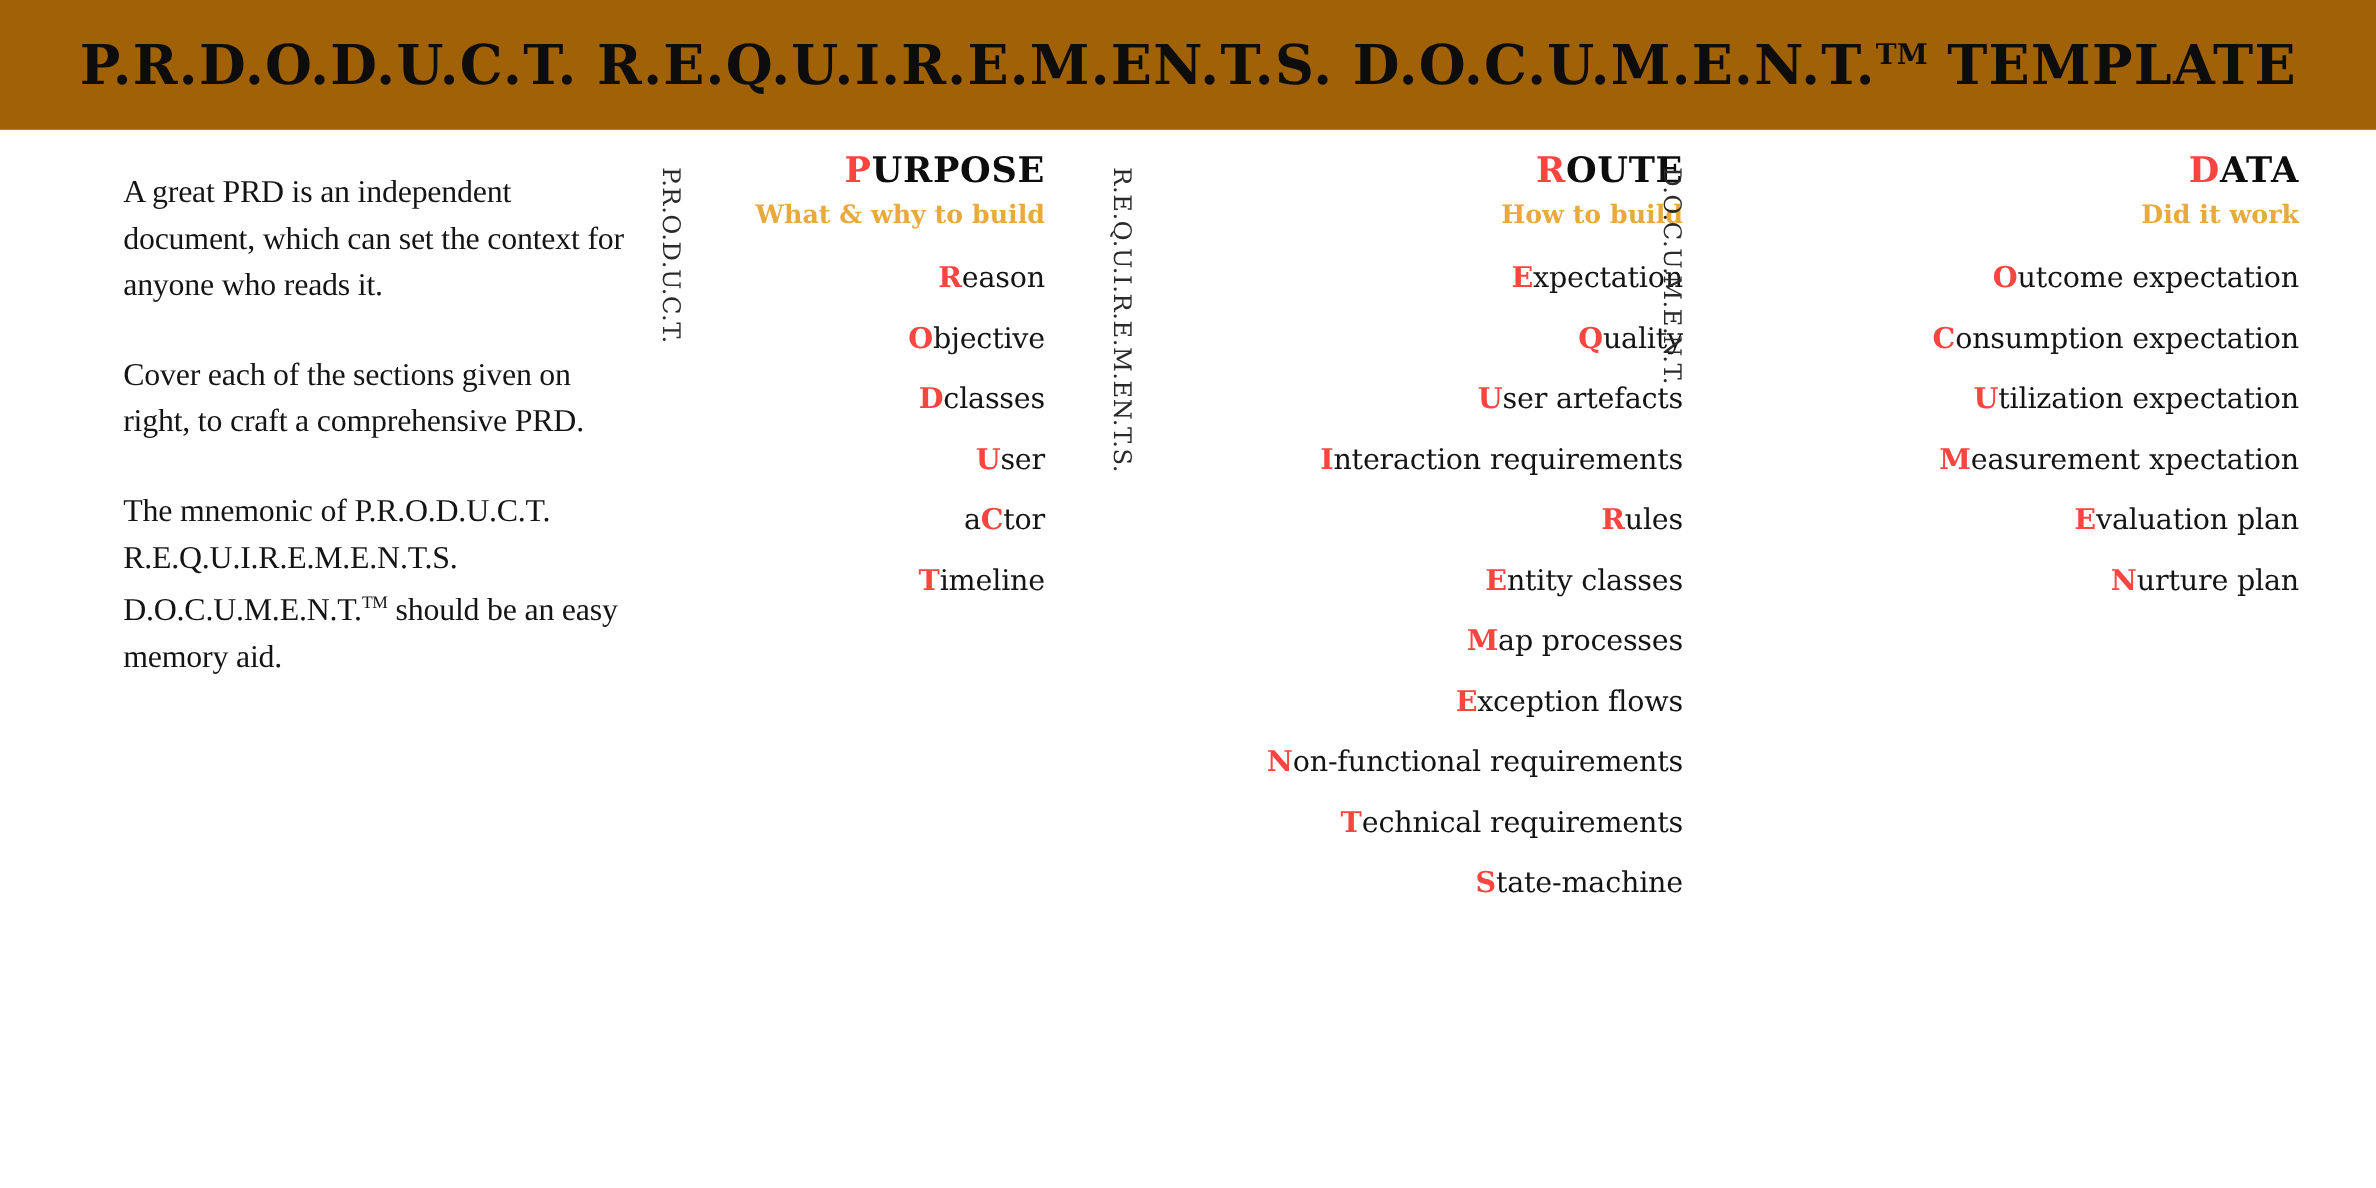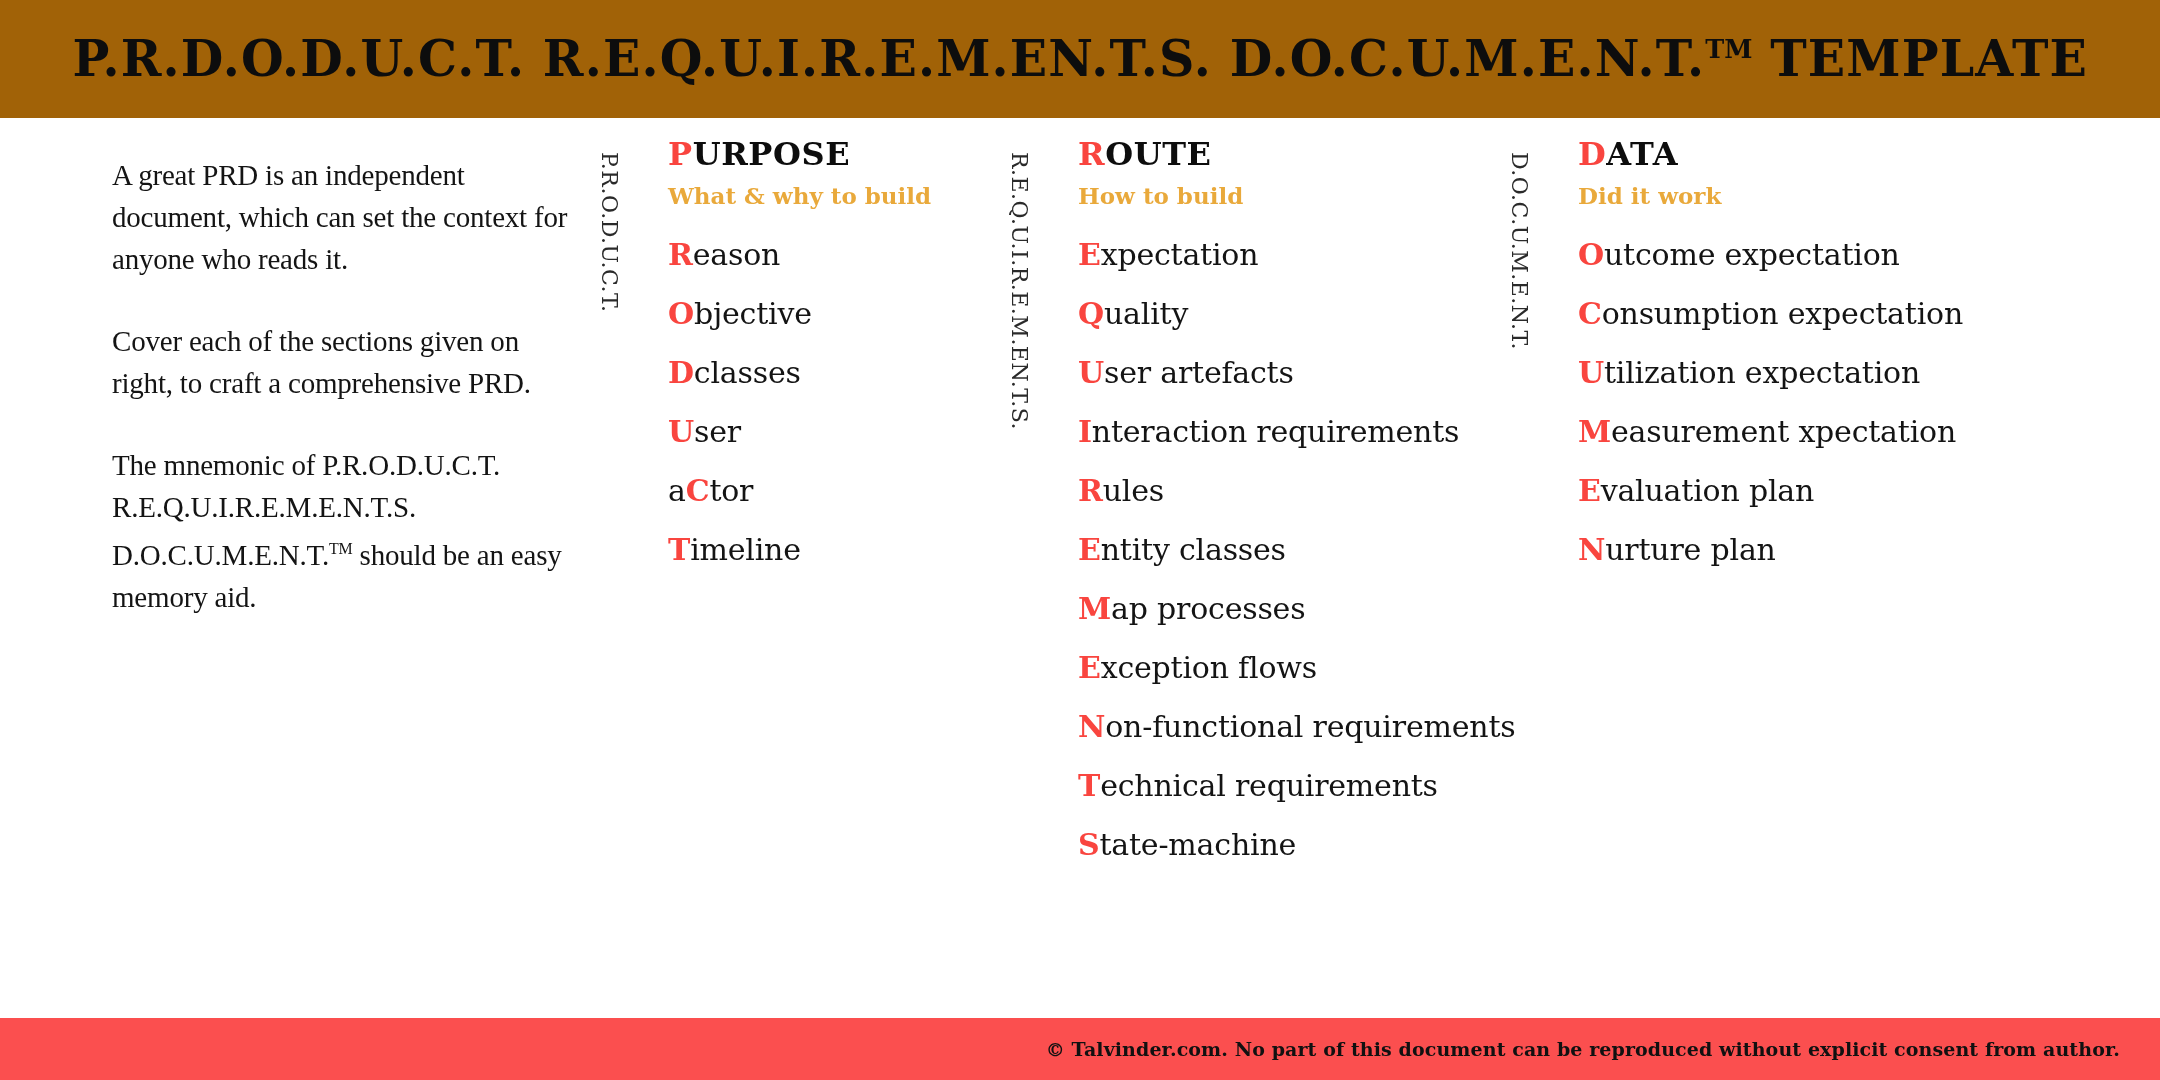--- a/index.html
+++ b/index.html
@@ -110,21 +110,21 @@
     font-family: "DejaVu Serif", serif;
     font-size: 22px;
     color: #2a2a2a;
     letter-spacing: 0.5px;
     white-space: nowrap;
     transform-origin: left top;
     transform: rotate(90deg) translateX(0px);
     line-height: 1;
   }
 
-  .col-inner { margin-left: 48px; }
+  .col-inner { margin-left: 48px; text-align: right; }
 
   .sec-title {
     font-family: "DejaVu Serif", serif;
     font-weight: 700;
     font-size: 32px;
     color: #0d0d0d;
     letter-spacing: 0.6px;
     line-height: 1;
     margin-bottom: 14px;
     white-space: nowrap;
@@ -136,21 +136,21 @@
     font-size: 23px;
     color: #e9a93b;
     line-height: 1;
     margin-bottom: 33px;
     white-space: nowrap;
     font-weight: bold;
   }
 
   .item {
     font-family: "DejaVu Serif", serif;
-    font-size: 30px;
+    font-size: 26px;
     color: #141414;
     line-height: 1;
     margin-bottom: 29px;
     white-space: nowrap;
     letter-spacing: -0.2px;
   }
   .item .lead {
     color: #f9453f;
     font-weight: 700;
   }
@@ -223,17 +223,14 @@
             <div class="item"><span class="lead">U</span><span>tilization expectation</span></div>
             <div class="item"><span class="lead">M</span><span>easurement xpectation</span></div>
             <div class="item"><span class="lead">E</span><span>valuation plan</span></div>
             <div class="item"><span class="lead">N</span><span>urture plan</span></div>
           </div>
       </div>
     </div>
 
   </div>
 
-  <div class="footer-bar">
-    <div class="footer-text">© Talvinder.com. No part of this document can be reproduced without explicit consent from author.</div>
-  </div>
 
 </div>
 
 </body></html>

